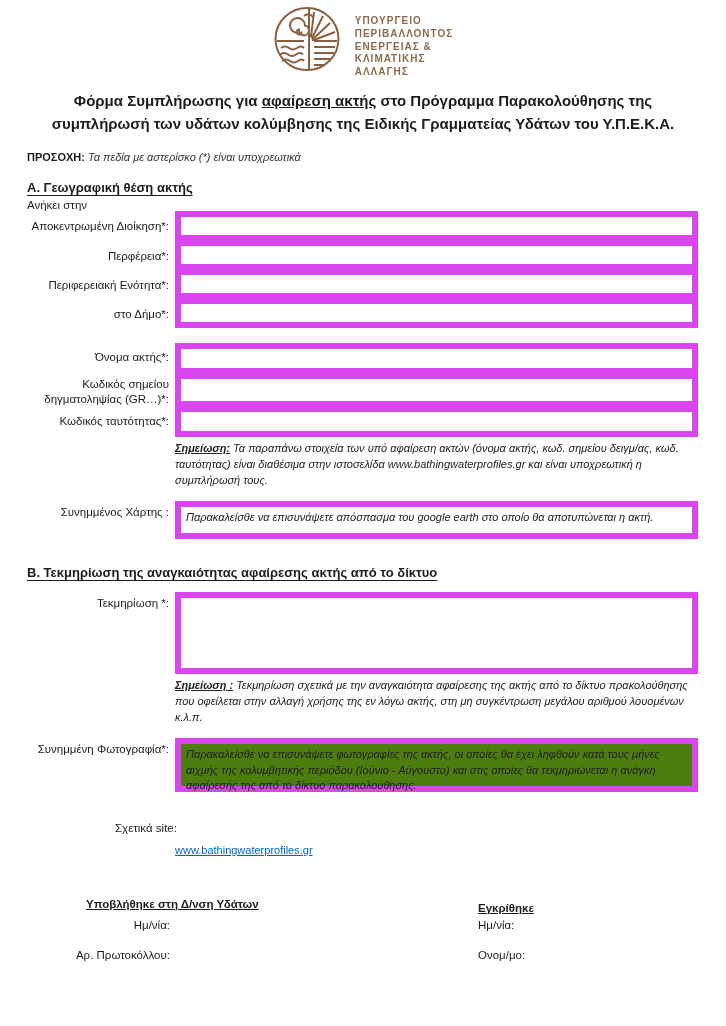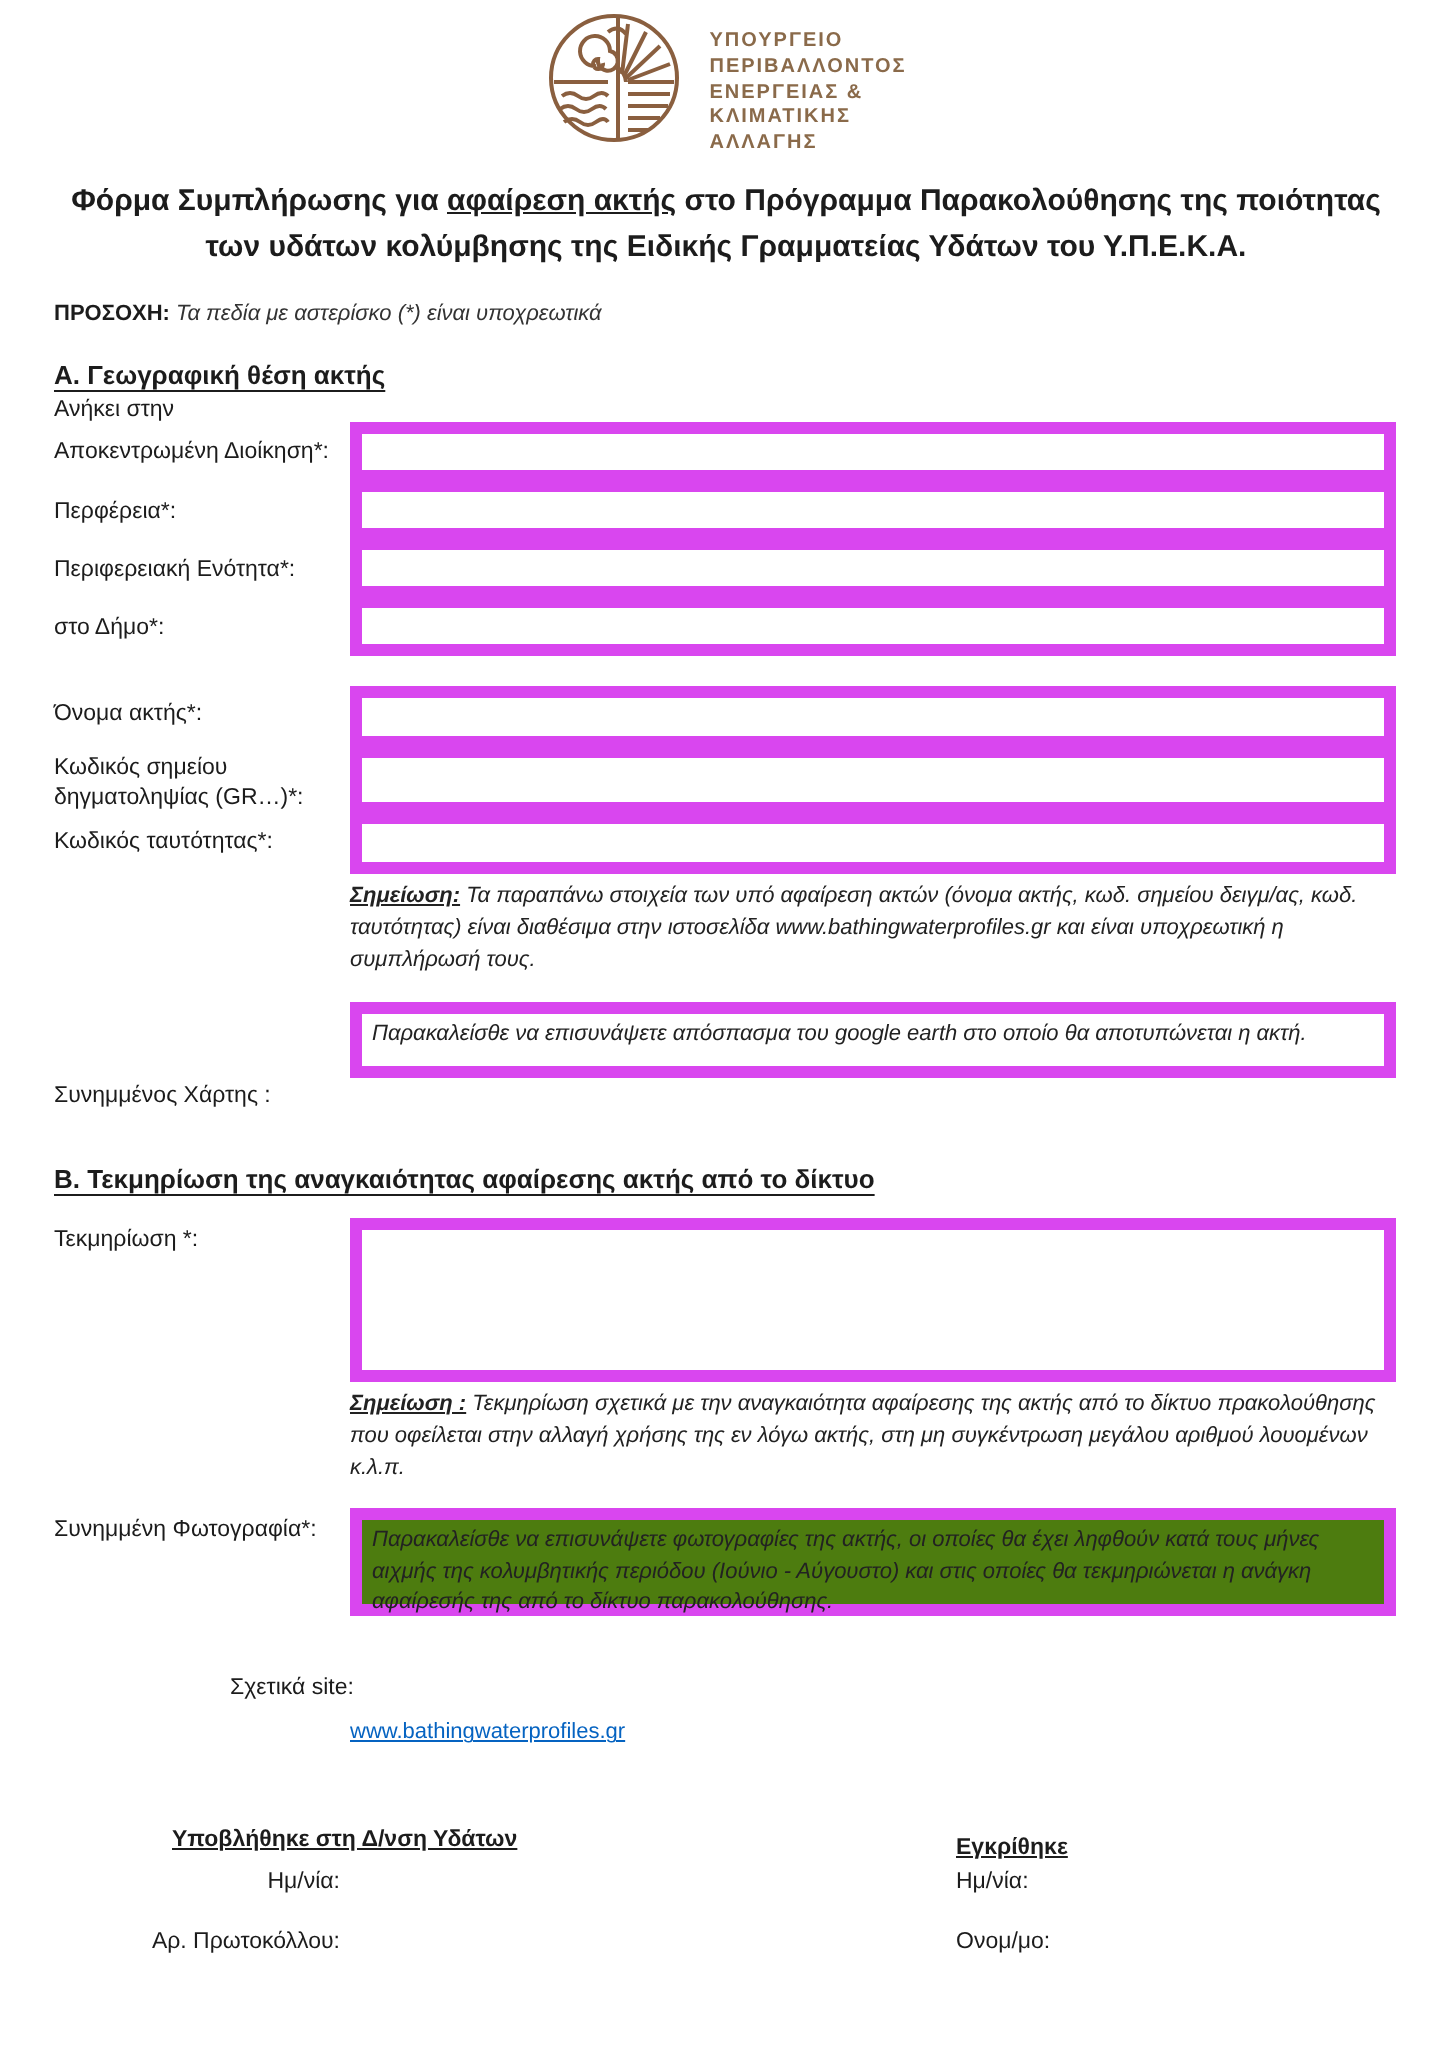--- a/index.html
+++ b/index.html
@@ -18,26 +18,26 @@
   
   .attention { margin:16px 0 0 27px; font-size:11px; }
   .attention .b { font-weight:bold; }
   .attention .i { font-style:italic; color:#333; }
   
   .sec-head { margin:17px 0 0 27px; font-size:13px; font-weight:bold; text-decoration:underline; text-underline-offset:3px; }
   .intro { margin:4px 0 0 27px; font-size:11.5px; }
   .fgroup { margin-left:27px; }
   .frow { display:flex; }
   .frow + .frow .fbox { margin-top:-1px; }
-  .flabel { width:148px; text-align:left; padding-right:6px; font-size:11.5px; line-height:1.25; }
+  .flabel { width:148px; text-align:right; padding-right:6px; font-size:11.5px; line-height:1.25; }
   .fbox { width:523px; border:6px solid #d946ef; background:#fff; }
   .h30 .fbox { height:30px; } .h30 .flabel { padding-top:8px; }
   .h31 .fbox { height:31px; } .h31 .flabel { padding-top:7px; }
   .h34 .fbox { height:34px; } .h34 .flabel { padding-top:3px; }
-  .h38 .fbox { height:38px; } .h38 .flabel { padding-top:4px;margin-top:36px; }
+  .h38 .fbox { height:38px; } .h38 .flabel { padding-top:4px; }
   .h54 .fbox { height:54px; } .h54 .flabel { padding-top:4px; }
   .h82 .fbox { height:82px; } .h82 .flabel { padding-top:4px; }
   .gap15 { height:15px; }
   .fbox .ph { font-size:11px; font-style:italic; color:#222; padding:3px 5px; line-height:1.4; }
   .fbox.shaded { background:#4d7c0f; }
   .note { margin:4px 0 0 175px; width:522px; font-size:11px; font-style:italic; line-height:1.45; color:#222; }
   .note .nlabel { font-weight:bold; text-decoration:underline; }
   .mt12 { margin-top:12px; } .mt26 { margin-top:26px; }
   
   .sites { margin-top:30px; }
@@ -87,21 +87,21 @@
     </svg>
     <div class="ministry">
       <div>ΥΠΟΥΡΓΕΙΟ</div>
       <div>ΠΕΡΙΒΑΛΛΟΝΤΟΣ</div>
       <div>ΕΝΕΡΓΕΙΑΣ &amp;</div>
       <div>ΚΛΙΜΑΤΙΚΗΣ</div>
       <div>ΑΛΛΑΓΗΣ</div>
     </div>
   </div>
 
-  <div class="title"><span>Φόρμα Συμπλήρωσης για </span><span class="u">αφαίρεση ακτής</span><span> στο Πρόγραμμα Παρακολούθησης της ποιότητας των υδάτων κολύμβησης της Ειδικής Γραμματείας Υδάτων του Υ.Π.Ε.Κ.Α.</span></div>
+  <div class="title"><span>Φόρμα Συμπλήρωσης για </span><span class="u">αφαίρεση ακτής</span><span> στο Πρόγραμμα Παρακολούθησης της συμπλήρωσή των υδάτων κολύμβησης της Ειδικής Γραμματείας Υδάτων του Υ.Π.Ε.Κ.Α.</span></div>
 
   <div class="attention"><span class="b">ΠΡΟΣΟΧΗ:</span><span class="i"> Τα πεδία με αστερίσκο (*) είναι υποχρεωτικά</span></div>
 
   <div class="sec-head">Α.  Γεωγραφική θέση ακτής</div>
   <div class="intro">Ανήκει στην</div>
 
   <div class="fgroup">
     <div class="frow h30">
       <div class="flabel">Αποκεντρωμένη Διοίκηση*:</div>
       <div class="fbox"></div>

